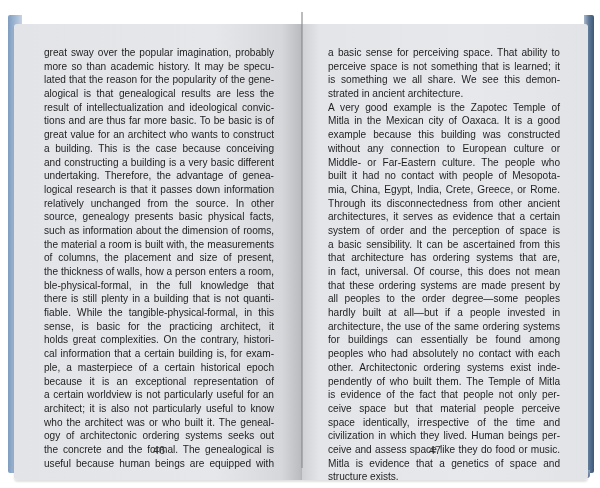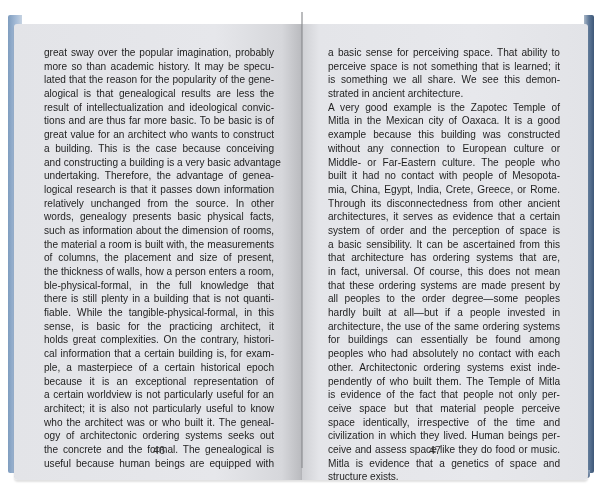--- a/index.html
+++ b/index.html
@@ -116,25 +116,25 @@
   <div class="page page-left">
     <div class="text-block" id="left-text">
         <span class="line">great sway over the popular imagination, probably</span>
         <span class="line">more so than academic history. It may be specu-</span>
         <span class="line">lated that the reason for the popularity of the gene-</span>
         <span class="line">alogical is that genealogical results are less the</span>
         <span class="line">result of intellectualization and ideological convic-</span>
         <span class="line">tions and are thus far more basic. To be basic is of</span>
         <span class="line">great value for an architect who wants to construct</span>
         <span class="line">a building. This is the case because conceiving</span>
-        <span class="line">and constructing a building is a very basic advantage</span>
+        <span class="line">and constructing a building is a very basic different</span>
         <span class="line">undertaking. Therefore, the advantage of genea-</span>
         <span class="line">logical research is that it passes down information</span>
         <span class="line">relatively unchanged from the source. In other</span>
-        <span class="line">words, genealogy presents basic physical facts,</span>
+        <span class="line">source, genealogy presents basic physical facts,</span>
         <span class="line">such as information about the dimension of rooms,</span>
         <span class="line">the material a room is built with, the measurements</span>
         <span class="line">of columns, the placement and size of present,</span>
         <span class="line">the thickness of walls, how a person enters a room,</span>
         <span class="line">ble-physical-formal, in the full knowledge that</span>
         <span class="line">there is still plenty in a building that is not quanti-</span>
         <span class="line">fiable. While the tangible-physical-formal, in this</span>
         <span class="line">sense, is basic for the practicing architect, it</span>
         <span class="line">holds great complexities. On the contrary, histori-</span>
         <span class="line">cal information that a certain building is, for exam-</span>

